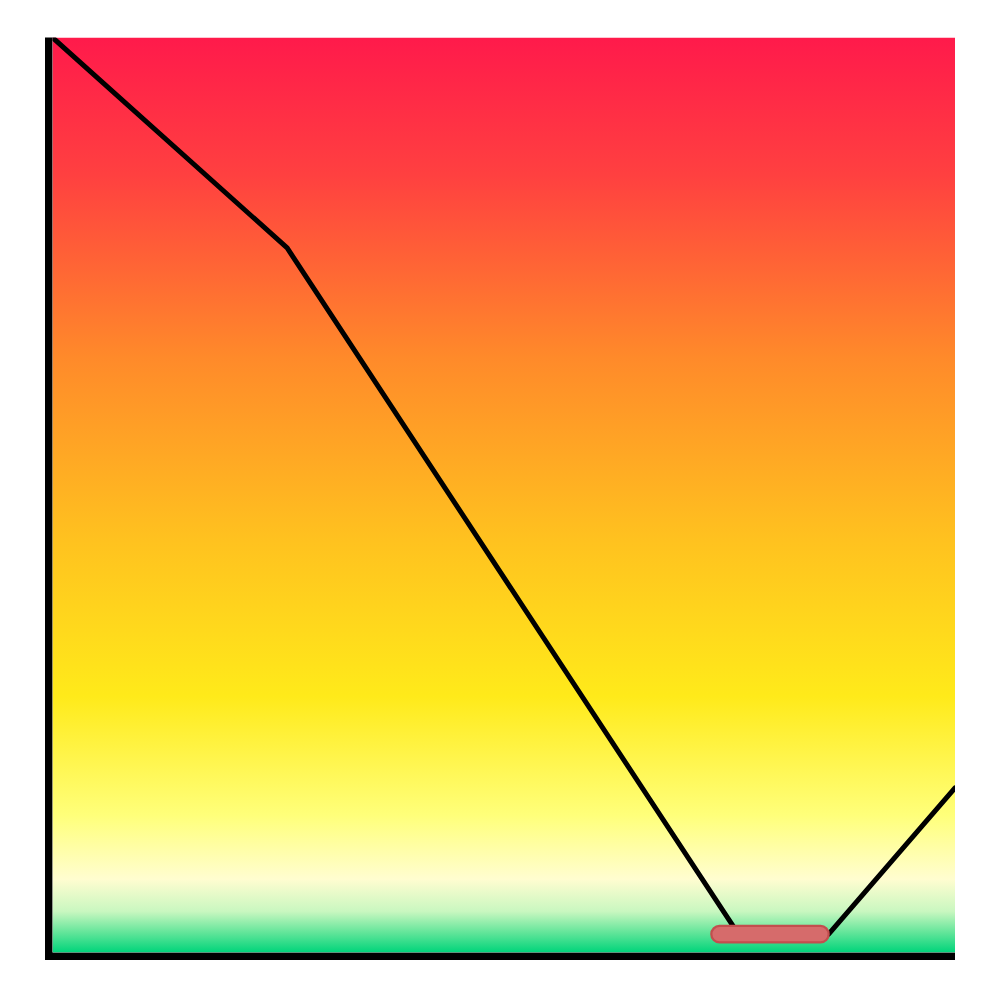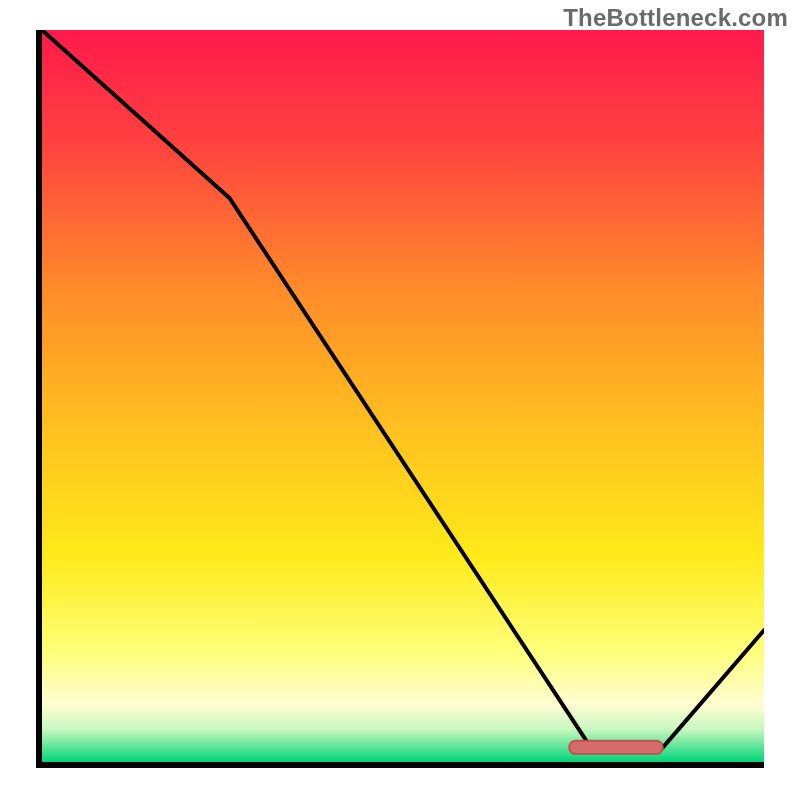--- a/index.html
+++ b/index.html
@@ -43,21 +43,20 @@
     width: 722px;   
     height: 732px;  
     display: block;
   }
 </style>
 </head>
 <body>
 
 <div class="wrap">
 
-  <div class="watermark">TheBottleneck.com</div>
 
   <div class="plot">
 
     <svg class="gradient" viewBox="0 0 100 100" preserveAspectRatio="none">
 
       <defs>
         <linearGradient id="bg-grad" x1="0" y1="0" x2="0" y2="1">
             <stop offset="0.00%" stop-color="#ff1a4b"></stop>
             <stop offset="15.00%" stop-color="#ff4040"></stop>
             <stop offset="35.00%" stop-color="#ff8a2a"></stop>

